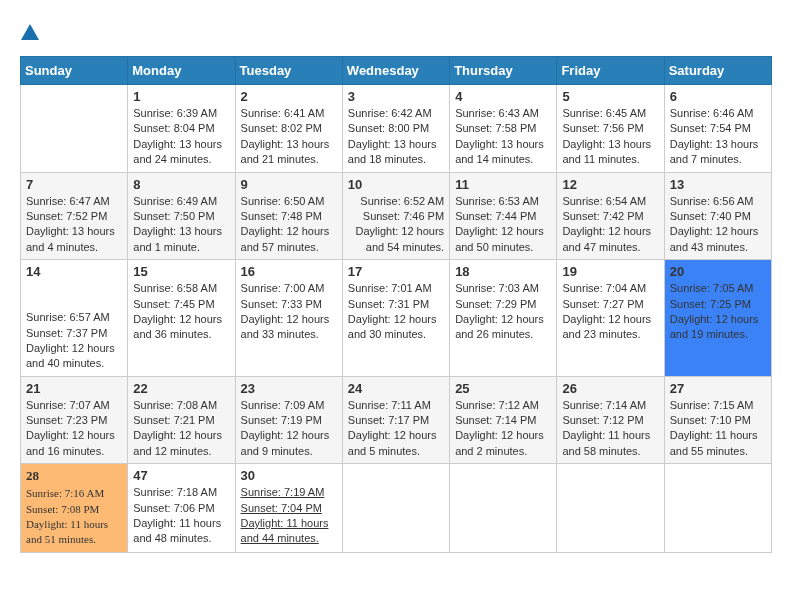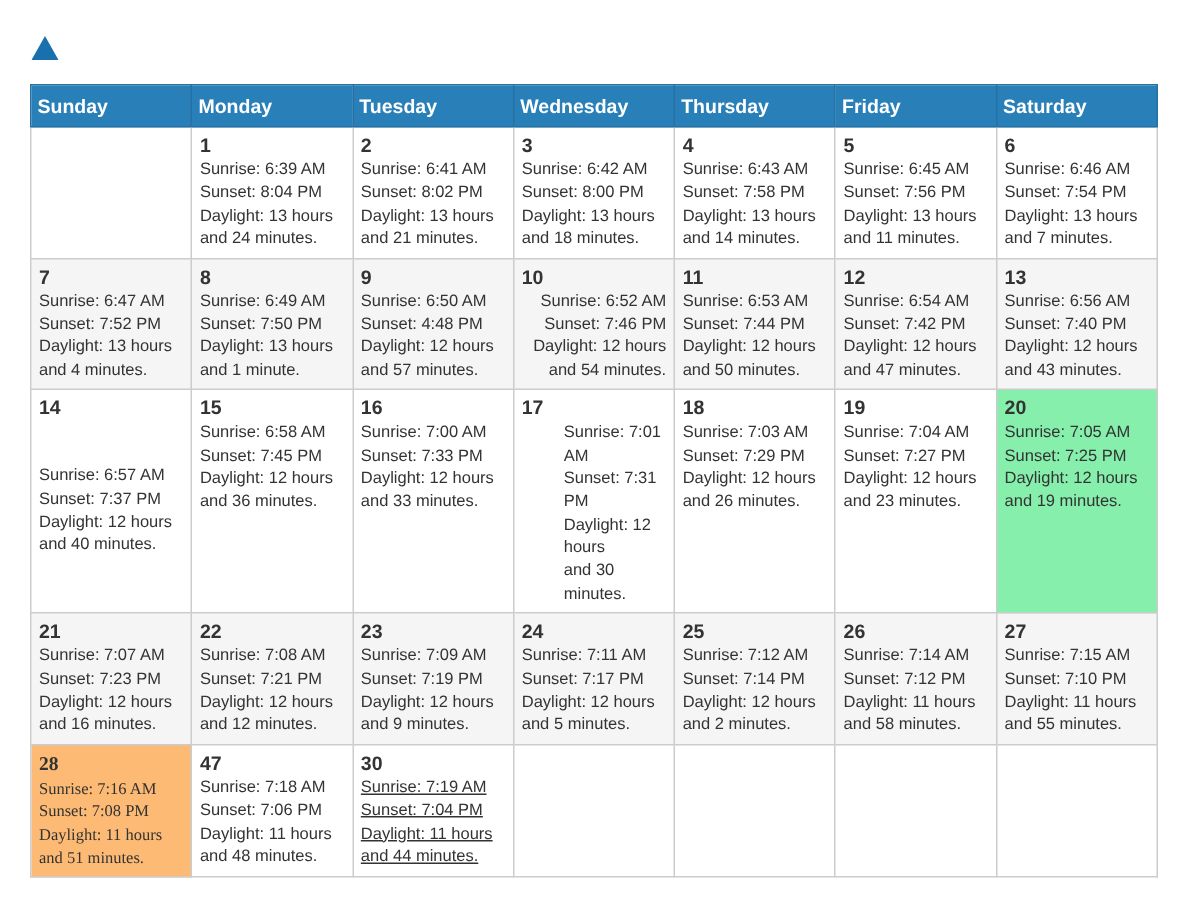--- a/index.html
+++ b/index.html
@@ -166,21 +166,21 @@
         <td style="background-color: rgb(245, 245, 245);">
           <div class="day-num">8</div>
           <div class="day-info" style="white-space: pre-line;">Sunrise: 6:49 AM
 Sunset: 7:50 PM
 Daylight: 13 hours
 and 1 minute.</div>
         </td>
         <td style="background-color: rgb(245, 245, 245);">
           <div class="day-num">9</div>
           <div class="day-info" style="white-space: pre-line;">Sunrise: 6:50 AM
-Sunset: 4:48 PM
+Sunset: 7:48 PM
 Daylight: 12 hours
 and 57 minutes.</div>
         </td>
         <td style="background-color: rgb(245, 245, 245);">
           <div class="day-num">10</div>
           <div class="day-info" style="white-space: pre-line; text-align: right;">Sunrise: 6:52 AM
 Sunset: 7:46 PM
 Daylight: 12 hours
 and 54 minutes.</div>
         </td>
@@ -223,40 +223,40 @@
         </td>
         <td style="background-color: rgb(255, 255, 255);">
           <div class="day-num">16</div>
           <div class="day-info" style="white-space: pre-line;">Sunrise: 7:00 AM
 Sunset: 7:33 PM
 Daylight: 12 hours
 and 33 minutes.</div>
         </td>
         <td style="background-color: rgb(255, 255, 255);">
           <div class="day-num">17</div>
-          <div class="day-info" style="white-space: pre-line; margin-left: 28px;">Sunrise: 7:01 AM
+          <div class="day-info" style="white-space: pre-line;">Sunrise: 7:01 AM
 Sunset: 7:31 PM
 Daylight: 12 hours
 and 30 minutes.</div>
         </td>
         <td style="background-color: rgb(255, 255, 255);">
           <div class="day-num">18</div>
           <div class="day-info" style="white-space: pre-line;">Sunrise: 7:03 AM
 Sunset: 7:29 PM
 Daylight: 12 hours
 and 26 minutes.</div>
         </td>
         <td style="background-color: rgb(255, 255, 255);">
           <div class="day-num">19</div>
           <div class="day-info" style="white-space: pre-line;">Sunrise: 7:04 AM
 Sunset: 7:27 PM
 Daylight: 12 hours
 and 23 minutes.</div>
         </td>
-        <td style="background-color: #86efac; margin-left: 40px;">
+        <td style="background-color: #3b82f6; margin-left: 40px;">
           <div class="day-num">20</div>
           <div class="day-info" style="white-space: pre-line;">Sunrise: 7:05 AM
 Sunset: 7:25 PM
 Daylight: 12 hours
 and 19 minutes.</div>
         </td>
       </tr>
       <tr>
         <td style="background-color: rgb(245, 245, 245);">
           <div class="day-num">21</div>

